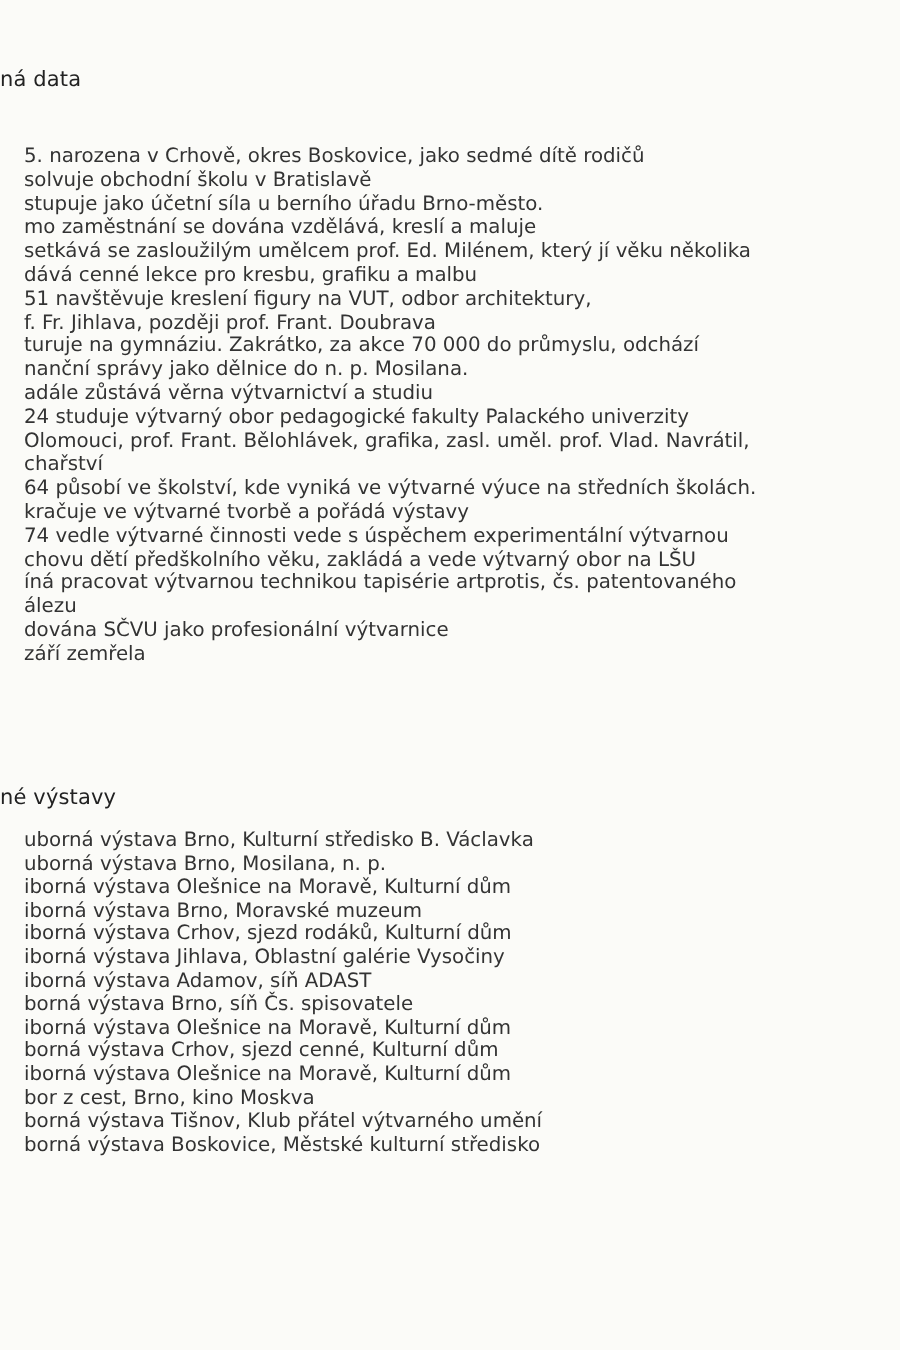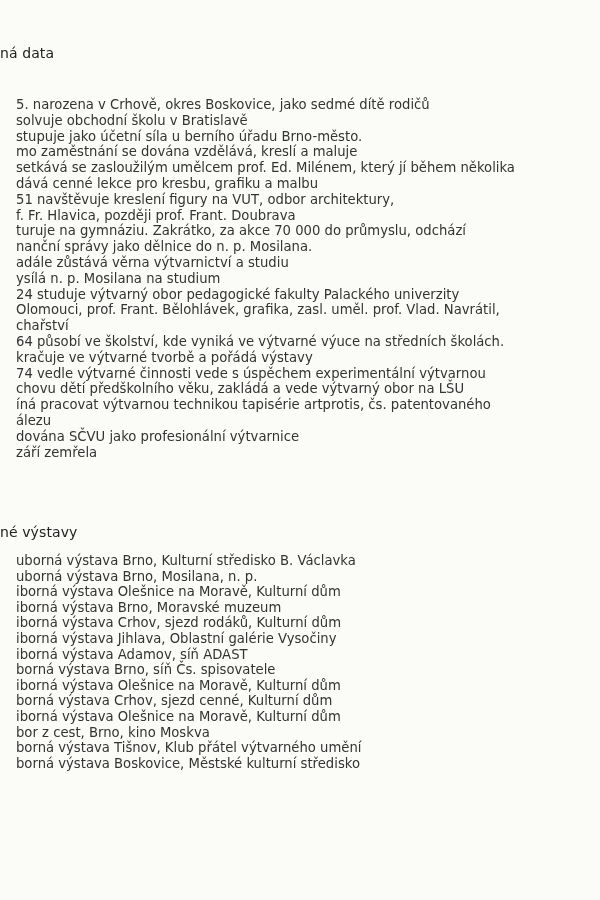--- a/index.html
+++ b/index.html
@@ -55,28 +55,27 @@
 
 <div class="page">
 
   <div class="heading" style="top:45px;">ná data</div>
 
   <ul class="lines bio-lines" style="top:81px;">
     <li class="line"> 5. narozena v Crhově, okres Boskovice, jako sedmé dítě rodičů</li>
     <li class="line">solvuje obchodní školu v Bratislavě</li>
     <li class="line">stupuje jako účetní síla u berního úřadu Brno-město.</li>
     <li class="line">mo zaměstnání se dována vzdělává, kreslí a maluje</li>
-    <li class="line">setkává se zasloužilým umělcem prof. Ed. Milénem, který jí během několika</li>
+    <li class="line">setkává se zasloužilým umělcem prof. Ed. Milénem, který jí věku několika</li>
     <li class="line">dává cenné lekce pro kresbu, grafiku a malbu</li>
     <li class="line">51   navštěvuje kreslení figury na VUT, odbor architektury,</li>
-    <li class="line">f. Fr. Hlavica, později prof. Frant. Doubrava</li>
+    <li class="line">f. Fr. Jihlava, později prof. Frant. Doubrava</li>
     <li class="line">turuje na gymnáziu. Zakrátko, za akce 70 000 do průmyslu, odchází</li>
     <li class="line">nanční správy jako dělnice do n. p. Mosilana.</li>
     <li class="line">adále zůstává věrna výtvarnictví a studiu</li>
-    <li class="line">ysílá n. p. Mosilana na studium</li>
     <li class="line">24   studuje výtvarný obor pedagogické fakulty Palackého univerzity</li>
     <li class="line">Olomouci, prof. Frant. Bělohlávek, grafika, zasl. uměl. prof. Vlad. Navrátil,</li>
     <li class="line">chařství</li>
     <li class="line">64   působí ve školství, kde vyniká ve výtvarné výuce na středních školách.</li>
     <li class="line">kračuje ve výtvarné tvorbě a pořádá výstavy</li>
     <li class="line">74   vedle výtvarné činnosti vede s úspěchem experimentální výtvarnou</li>
     <li class="line">chovu dětí předškolního věku, zakládá a vede výtvarný obor na LŠU</li>
     <li class="line">íná pracovat výtvarnou technikou tapisérie artprotis, čs. patentovaného</li>
     <li class="line">álezu</li>
     <li class="line">dována SČVU jako profesionální výtvarnice</li>

